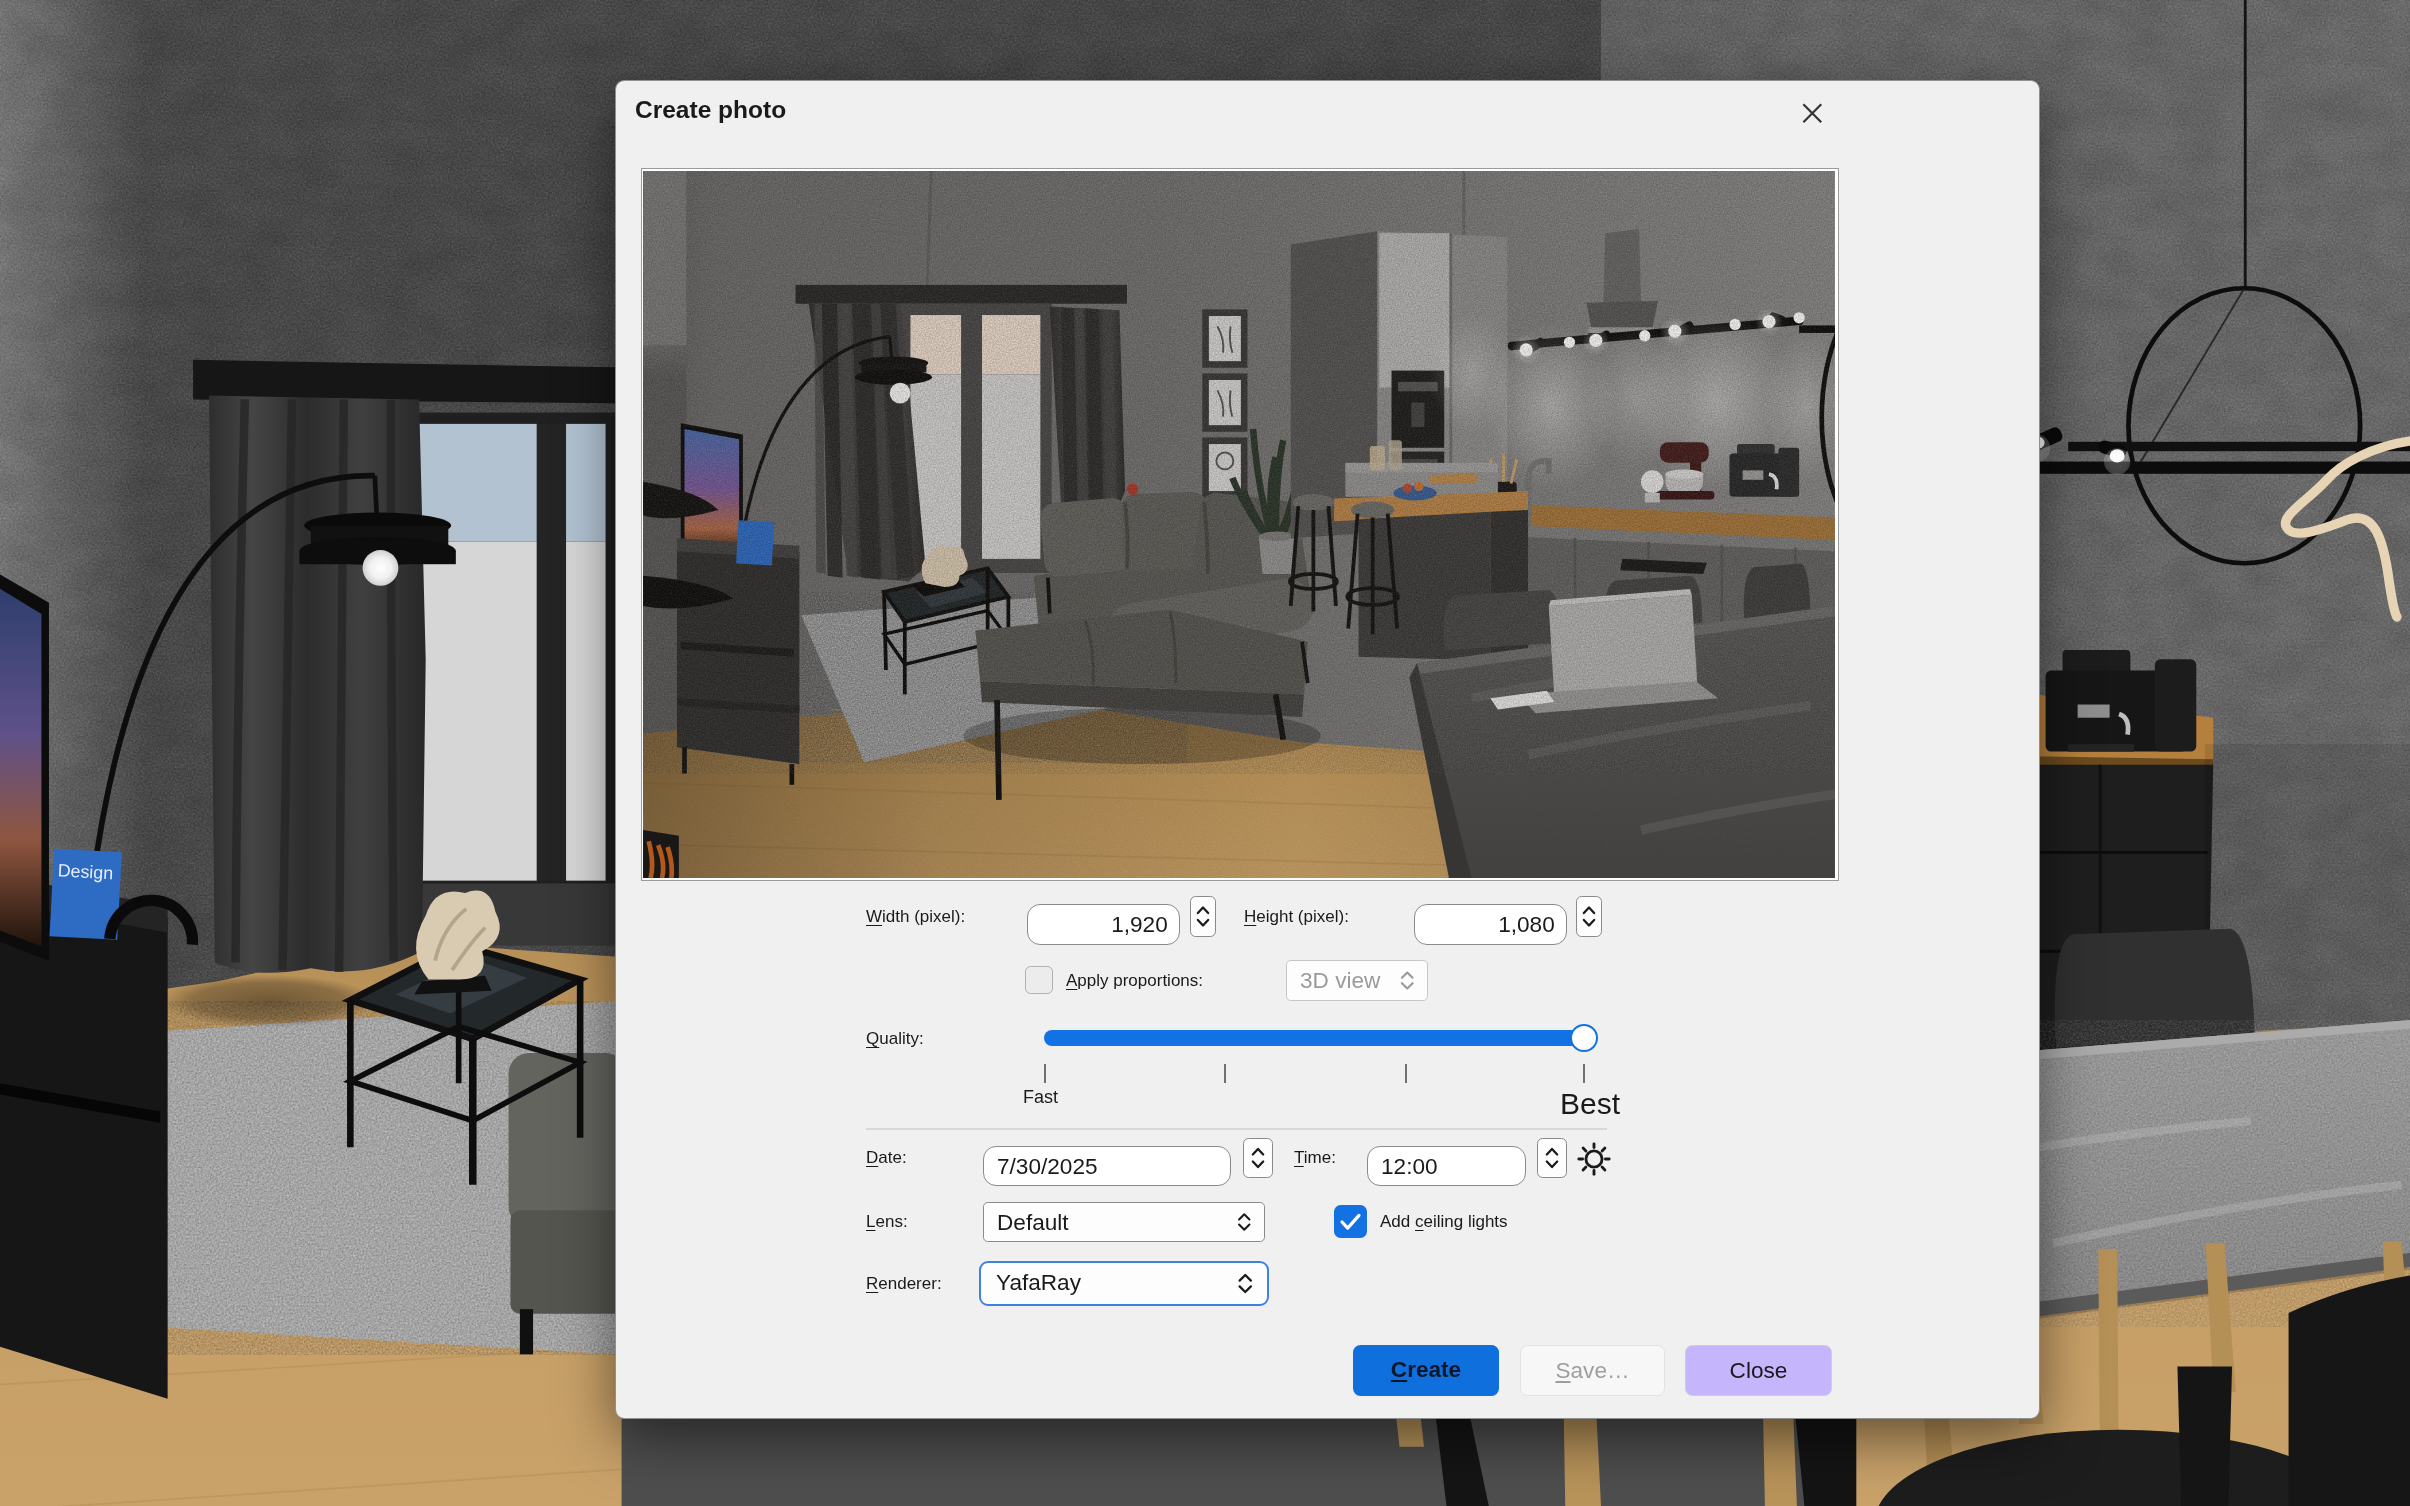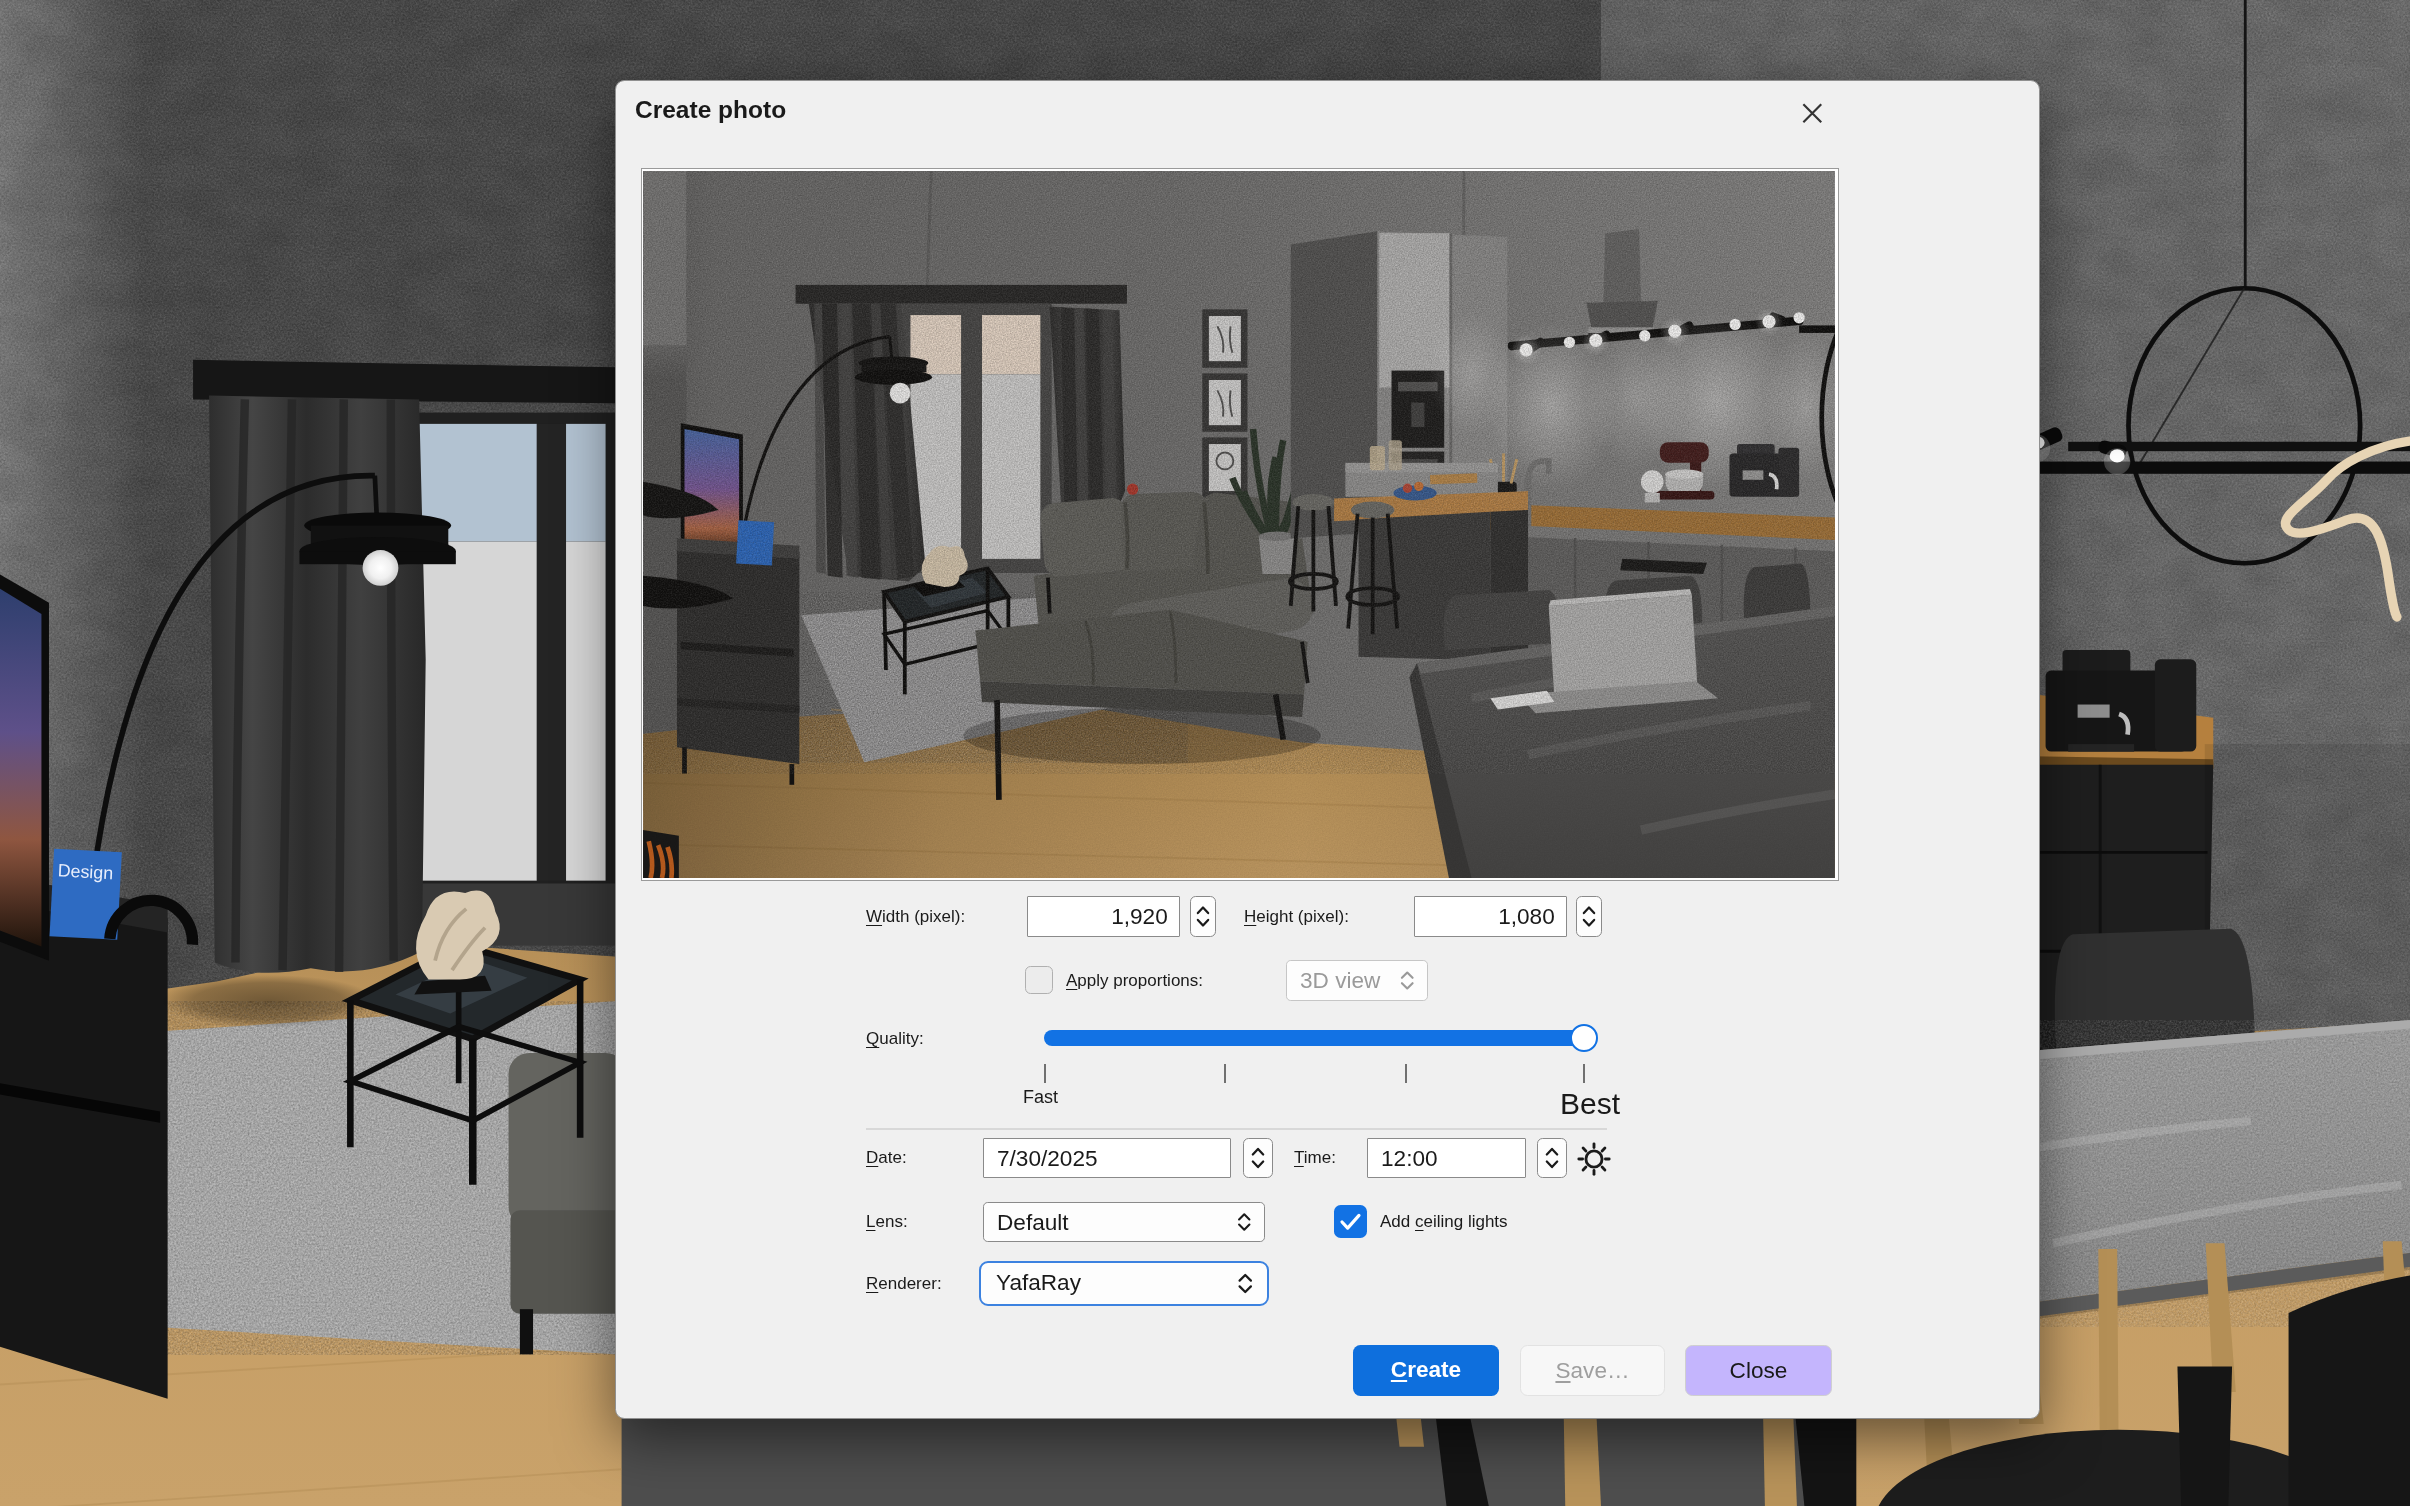--- a/index.html
+++ b/index.html
@@ -8,22 +8,22 @@
   #bg{position:absolute;left:0;top:0;}
   #dlg{position:absolute;left:615px;top:80px;width:1425px;height:1339px;
        background:#f0f0f0;border:0.9px solid #909090;border-radius:9.4px;
        box-shadow:0 19px 56px rgba(0,0,0,.5);box-sizing:border-box;}
   .t{position:absolute;white-space:nowrap;color:#1a1a1a;}
   #title{left:19px;top:15px;font-size:24.5px;font-weight:bold;}
   #closeX{position:absolute;left:1185px;top:21px;width:22.6px;height:22.6px;}
   #preview{position:absolute;left:24.5px;top:87px;width:1198px;height:713px;
        background:#fff;border:0.9px solid #9a9a9a;box-sizing:border-box;padding:1.9px;}
   .lbl{font-size:17px;line-height:41px;height:41px;}
-  .inp{position:absolute;background:#fff;border:0.9px solid #8a8a8a;border-radius:1px;
-       box-sizing:border-box;font-size:22.6px;color:#1a1a1a;line-height:40px;}
+  .inp{position:absolute;background:#fff;border:0.9px solid #8a8a8a;border-radius:13px;
+       box-sizing:border-box;font-size:22.6px;color:#1a1a1a;line-height:40px;margin-top:8px;}
   .spin{position:absolute;width:26px;height:41px;background:#fdfdfd;border:0.9px solid #8a8a8a;
        border-radius:5.6px;box-sizing:border-box;}
   .spin svg,.ddch{position:absolute;left:0;top:0;width:100%;height:100%;}
   .dd{position:absolute;background:#fdfdfd;border:0.9px solid #8a8a8a;border-radius:4.7px;
       box-sizing:border-box;font-size:22.6px;color:#1a1a1a;line-height:40px;}
   .btn{position:absolute;top:1264px;height:51px;border-radius:7.5px;box-sizing:border-box;
        font-size:22.6px;text-align:center;line-height:49px;}
   .u{text-decoration:underline;text-underline-offset:2.8px;}
 </style>
 </head>
@@ -654,17 +654,17 @@
       <path d="M8.5 18 L14.5 24.5 L26.5 11" fill="none" stroke="#fff" stroke-width="3.4" stroke-linecap="round" stroke-linejoin="round"></path>
     </svg>
   <div class="t lbl" style="left:764px;top:1121px;height:40px;line-height:40px;">Add <span class="u">c</span>eiling lights</div>
 
   <div class="t lbl" style="left:250px;top:1180px;height:45px;line-height:45px;"><span class="u">R</span>enderer:</div>
   <div class="dd" style="left:363px;top:1180px;width:290px;height:45px;padding-left:15px;line-height:40px;border:2.8px solid #3c82e0;border-radius:9px;">YafaRay<svg class="ddch" style="left:auto;right:9.4px;width:24.5px;" viewBox="0 0 26 42">
         <path d="M7 18 L13 12 L19 18" fill="none" stroke="#1a1a1a" stroke-width="2.4" stroke-linecap="round" stroke-linejoin="round"></path>
         <path d="M7 24 L13 30 L19 24" fill="none" stroke="#1a1a1a" stroke-width="2.4" stroke-linecap="round" stroke-linejoin="round"></path>
       </svg></div>
 
-  <div class="btn" style="left:737px;width:146px;background:#0e6fdd;color:#ffffff;font-weight:bold;"><span class="u">C</span>reate</div>
+  <div class="btn" style="left:737px;width:146px;background:#0e6fdd;color:#0f172a;font-weight:bold;"><span class="u">C</span>reate</div>
   <div class="btn" style="left:904px;width:145px;background:#f7f7f7;border:0.9px solid #e2e2e2;color:#9e9e9e;"><span class="u">S</span>ave…</div>
   <div class="btn" style="left:1069px;width:147px;background:#c4b5fd;border:0.9px solid #cfcfcf;color:#1a1a1a;">Close</div>
 </div>
 
 
 </body></html>

